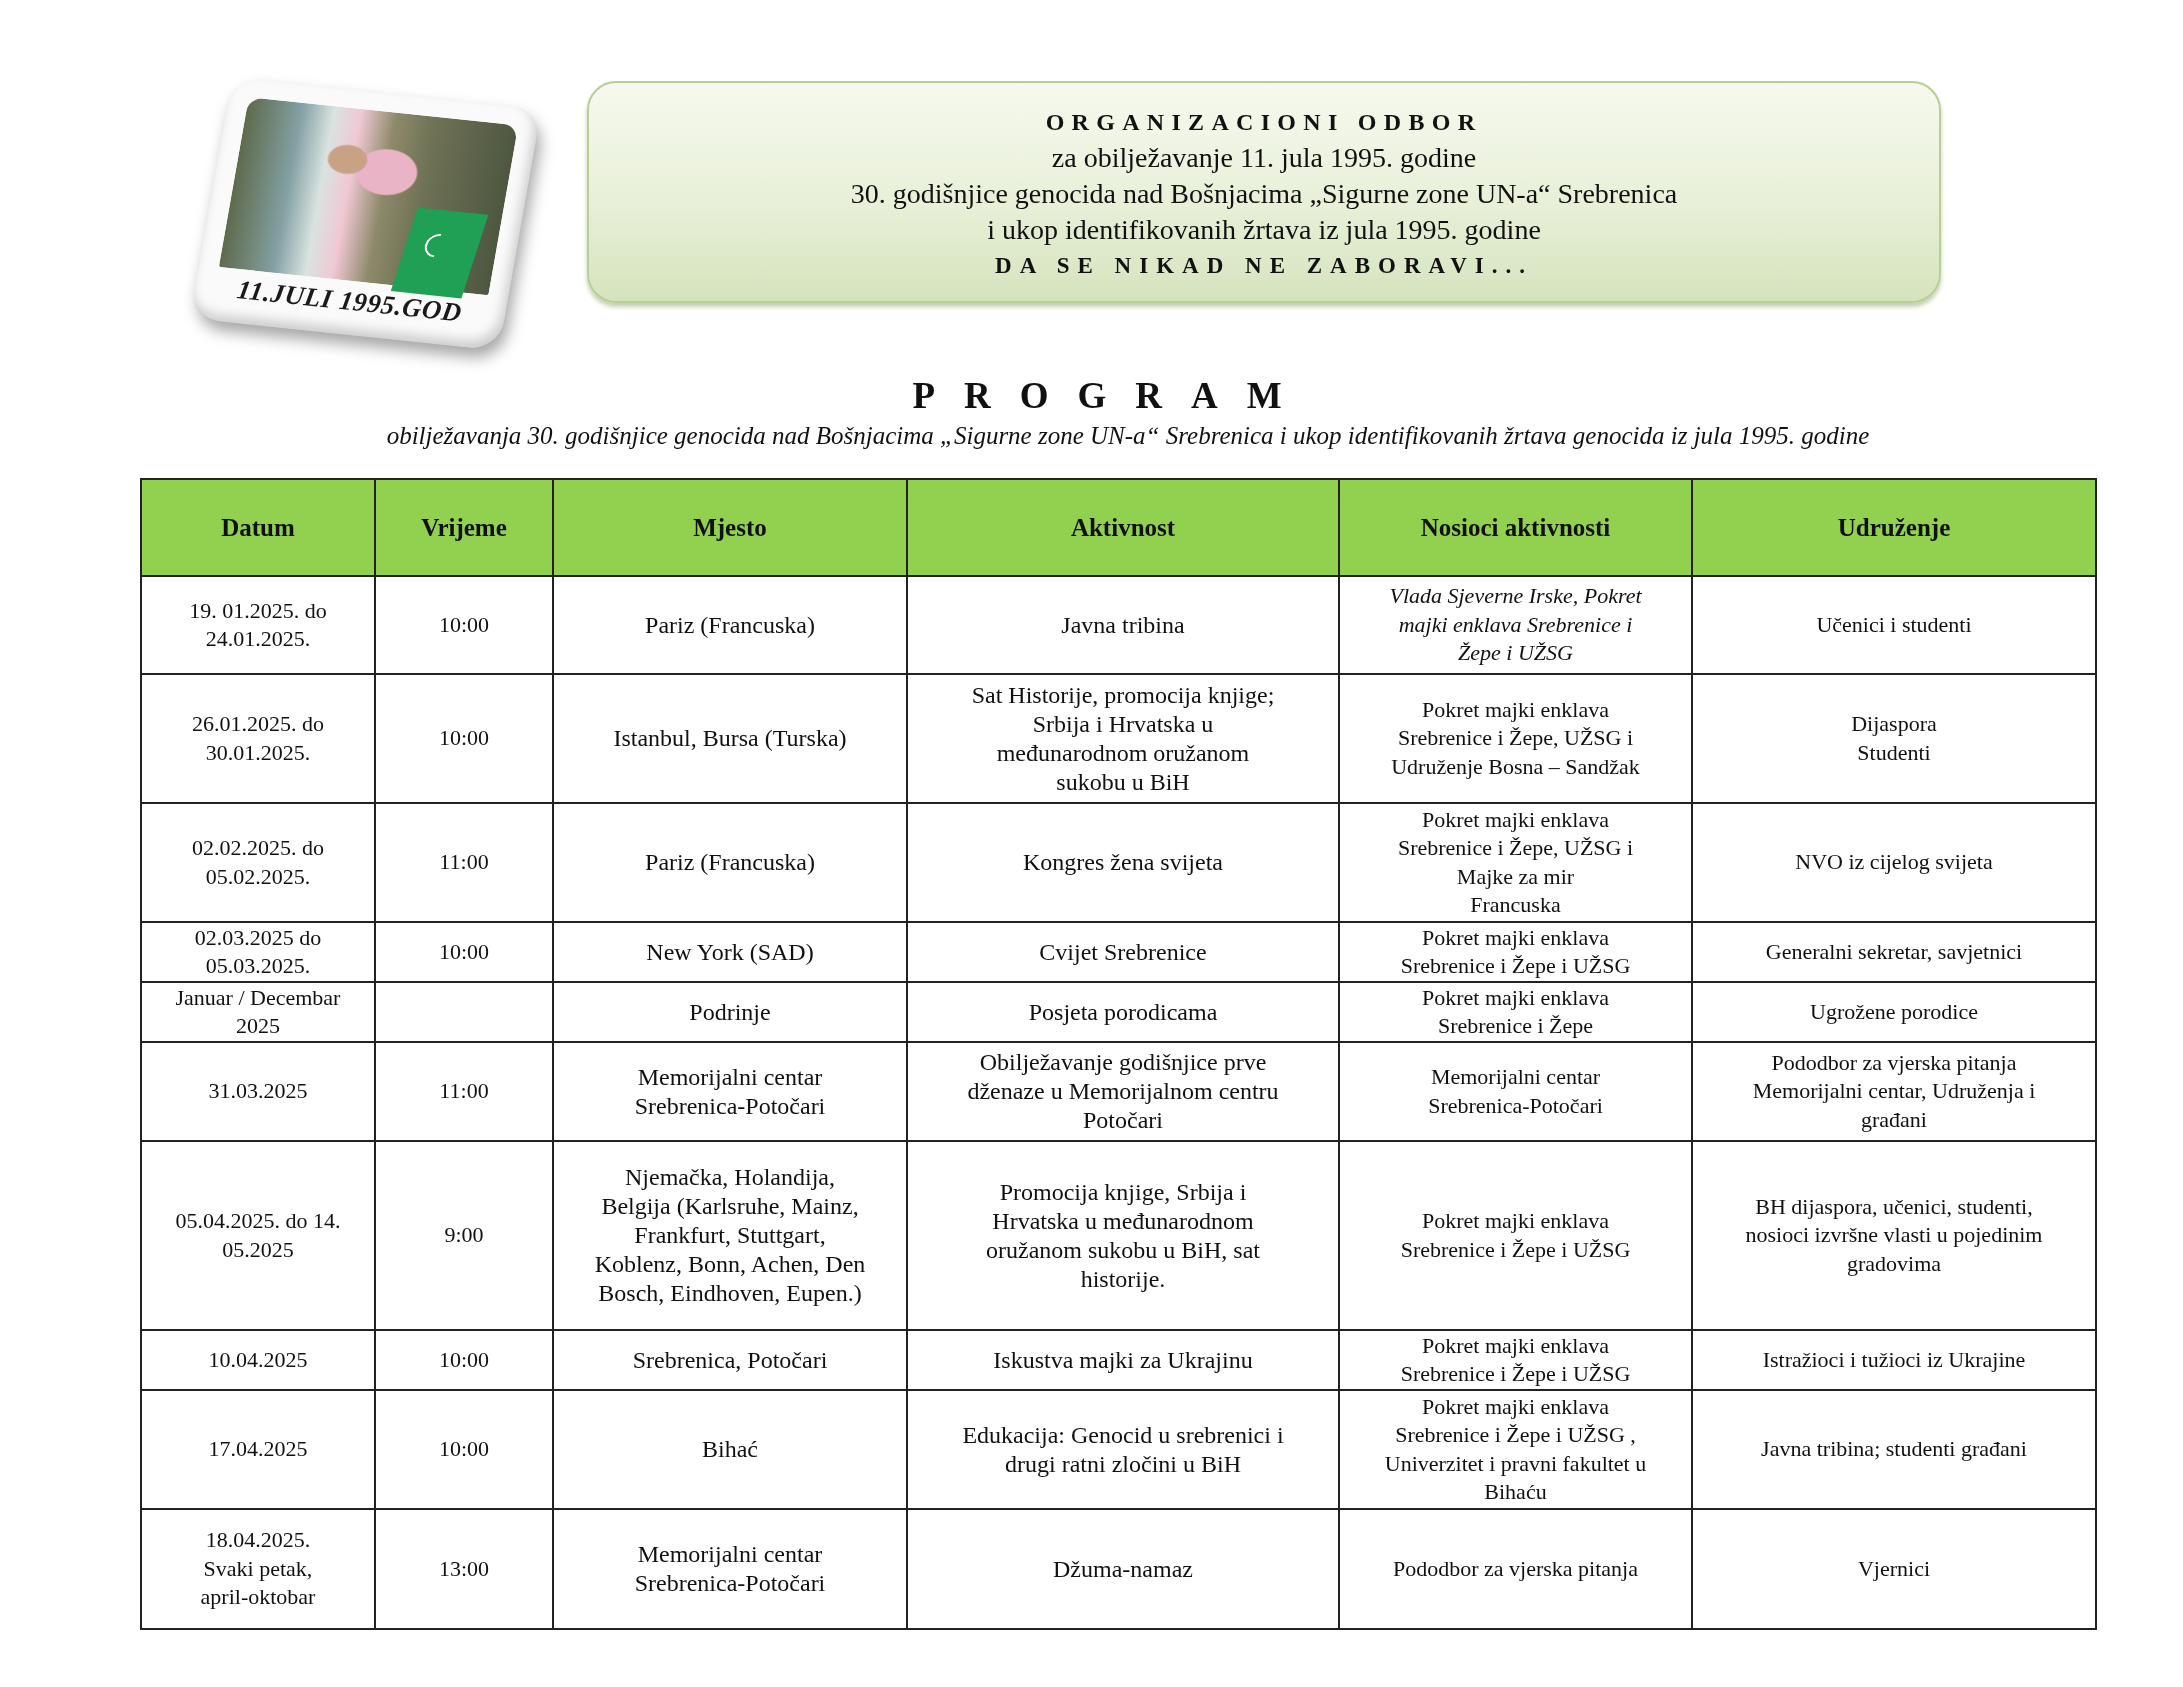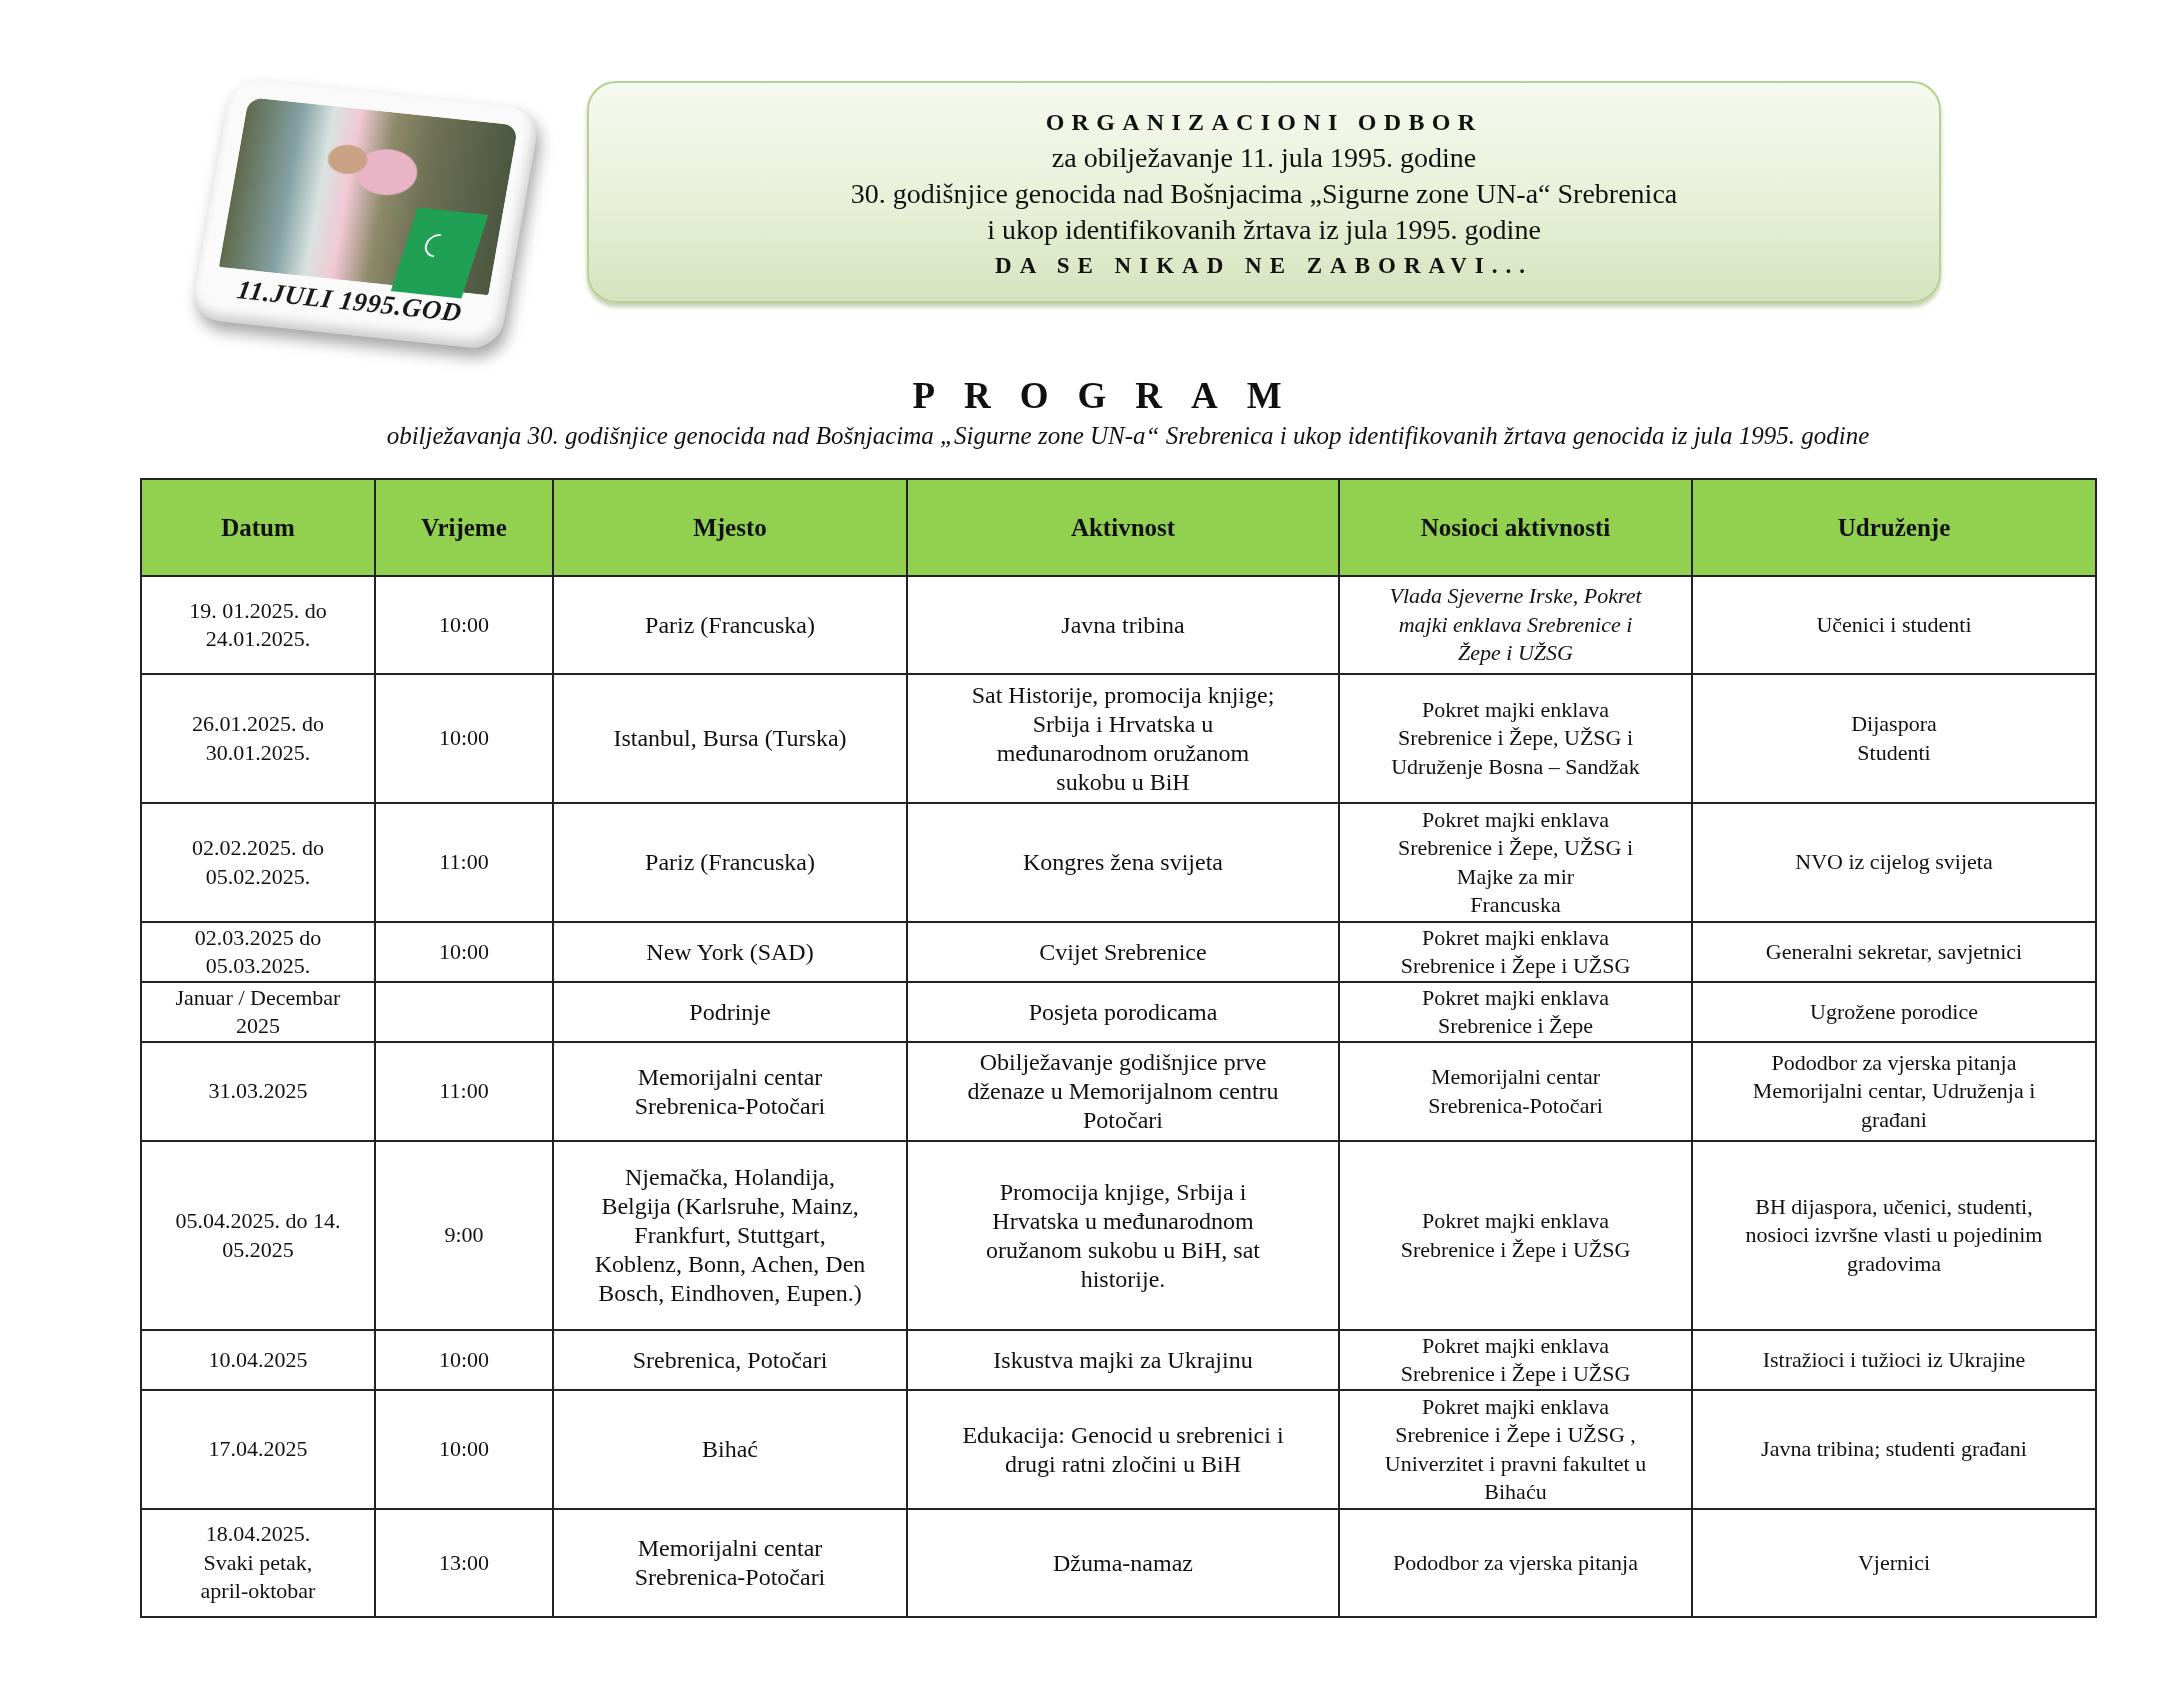--- a/index.html
+++ b/index.html
@@ -215,21 +215,21 @@
         <td class="sm" style="white-space: pre-line;">10:00</td>
         <td style="white-space: pre-line;">Bihać</td>
         <td style="white-space: pre-line;">Edukacija: Genocid u srebrenici i
 drugi ratni zločini u BiH</td>
         <td class="sm" style="white-space: pre-line;">Pokret majki enklava
 Srebrenice i Žepe i UŽSG ,
 Univerzitet i pravni fakultet u
 Bihaću</td>
         <td class="sm" style="white-space: pre-line;">Javna tribina; studenti građani</td>
       </tr>
-      <tr style="height: 108px;">
+      <tr style="height: 120px;">
         <td class="sm" style="white-space: pre-line;">18.04.2025.
 Svaki petak,
 april-oktobar</td>
         <td class="sm" style="white-space: pre-line;">13:00</td>
         <td style="white-space: pre-line;">Memorijalni centar
 Srebrenica-Potočari</td>
         <td style="white-space: pre-line;">Džuma-namaz</td>
         <td class="sm" style="white-space: pre-line;">Pododbor za vjerska pitanja</td>
         <td class="sm" style="white-space: pre-line;">Vjernici</td>
       </tr>

